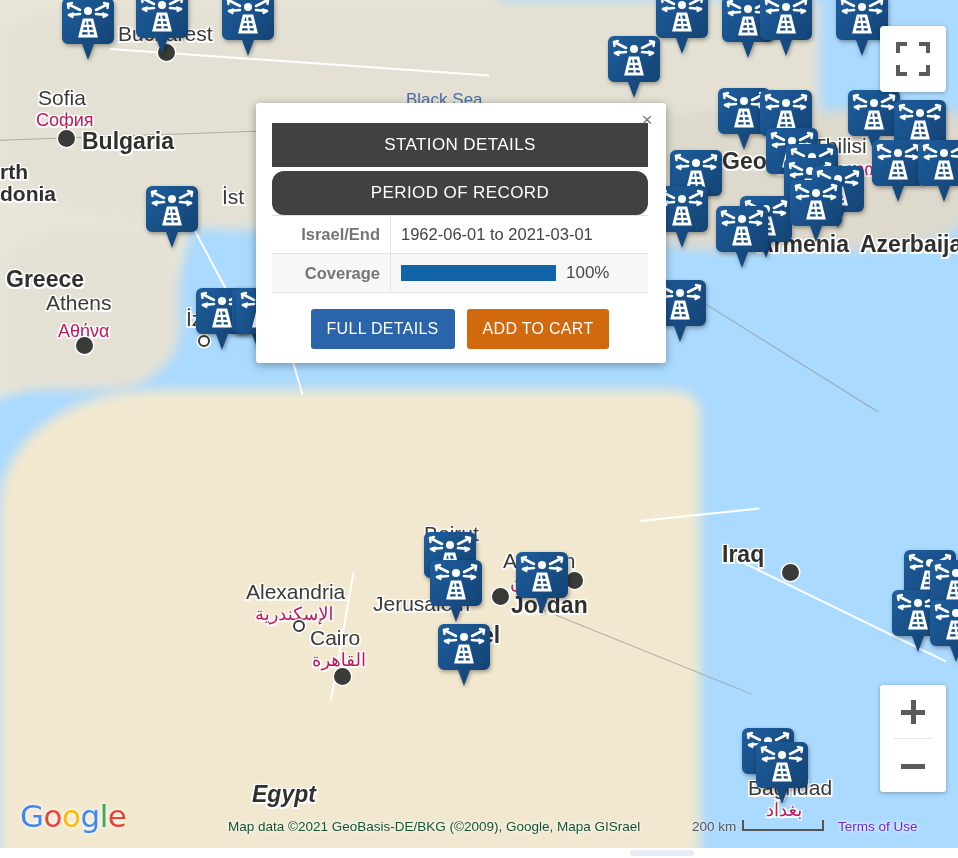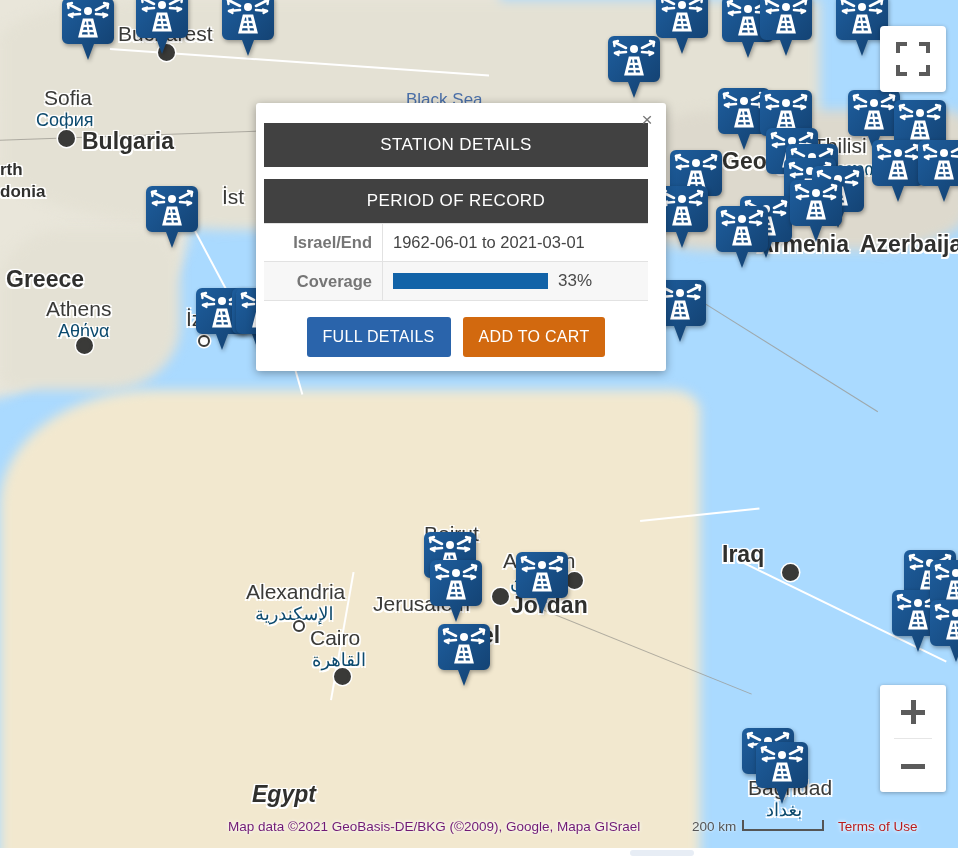--- a/index.html
+++ b/index.html
@@ -59,23 +59,23 @@
       -1.5px -1.5px 0 #fff, 1.5px -1.5px 0 #fff,
       -1.5px 1.5px 0 #fff,  1.5px 1.5px 0 #fff,
       0 0 3px #fff;
     pointer-events: none;
   }
   .lbl-country {
     font-weight: bold;
     font-size: 23px;
     color: #30302e;
   }
-  .lbl-country.sm { font-size: 17px; }
+  .lbl-country.sm { font-size: 21px; }
   .lbl-city  { font-size: 21px; color: #3a3a38; }
-  .lbl-native { font-size: 18px; color: #0c4a6e; }
+  .lbl-native { font-size: 18px; color: #be185d; }
   .lbl-water {
     font-size: 17px;
     color: #4a6fa8;
     text-shadow: none;
     font-style: normal;
   }
   .city-dot {
     position: absolute;
     width: 11px; height: 11px;
     border-radius: 50%;
@@ -150,21 +150,21 @@
   #google-logo span:nth-child(2){color:#ea4335}
   #google-logo span:nth-child(3){color:#fbbc05}
   #google-logo span:nth-child(4){color:#4285f4}
   #google-logo span:nth-child(5){color:#34a853}
   #google-logo span:nth-child(6){color:#ea4335}
 
   #map-data-text {
     position: absolute;
     left: 228px; bottom: 14px;
     font-size: 13.5px;
-    color: #701a75;
+    color: #14532d;
     white-space: nowrap;
     text-shadow: 0 0 3px rgba(255,255,255,.95), 0 0 5px rgba(255,255,255,.9);
   }
   #scale-wrap {
     position: absolute;
     left: 692px; bottom: 14px;
     display: flex;
     align-items: flex-end;
     gap: 6px;
     text-shadow: 0 0 3px rgba(255,255,255,.95);
@@ -173,21 +173,21 @@
   #scale-bar {
     width: 78px; height: 9px;
     border: 2px solid #555;
     border-top: none;
     margin-bottom: 3px;
   }
   #terms {
     position: absolute;
     left: 838px; bottom: 14px;
     font-size: 13.5px;
-    color: #b91c1c;
+    color: #6d28d9;
     pointer-events: auto;
     cursor: pointer;
     text-shadow: 0 0 3px rgba(255,255,255,.95), 0 0 5px rgba(255,255,255,.9);
   }
 
   
   #station-popup {
     position: absolute;
     left: 256px; top: 103px;
     width: 410px;
@@ -199,21 +199,21 @@
   #popup-close {
     position: absolute;
     right: 8px; top: 5px;
     width: 22px; height: 22px;
     display: flex; align-items: center; justify-content: center;
     font-size: 19px;
     color: #777;
     cursor: pointer;
     line-height: 1;
   }
-  .popup-inner { padding: 20px 18px 0 8px; }
+  .popup-inner { padding: 20px 18px 0 16px; }
   .sect-head {
     background: #414141;
     color: #ffffff;
     font-size: 17px;
     letter-spacing: .4px;
     text-align: center;
     padding: 12px 6px;
   }
   table.detail {
     width: 100%;
@@ -305,27 +305,27 @@
     <div class="road" style="left:740px;top:560px;width:230px;transform:rotate(26deg);"></div>
     <div class="road" style="left:640px;top:520px;width:120px;transform:rotate(-6deg);"></div>
     <div class="border" style="left:-10px;top:140px;width:330px;transform:rotate(-2deg);"></div>
     <div class="border" style="left:520px;top:600px;width:250px;transform:rotate(22deg);"></div>
     <div class="border" style="left:700px;top:300px;width:210px;transform:rotate(32deg);"></div>
     <div class="border" style="left:430px;top:560px;width:12px;transform:rotate(80deg);"></div>
 
     <div id="map-labels">
         <div class="lbl lbl-water" style="left: 406px; top: 90px;">Black Sea</div>
         <div class="lbl lbl-city" style="left: 118px; top: 22px;">Bucharest</div>
-        <div class="lbl lbl-city" style="left: 38px; top: 86px; margin-left: 6px;">Sofia</div>
+        <div class="lbl lbl-city" style="left: 38px; top: 86px;">Sofia</div>
         <div class="lbl lbl-native" style="left: 36px; top: 110px;">София</div>
         <div class="lbl lbl-country" style="left: 82px; top: 128px;">Bulgaria</div>
         <div class="lbl lbl-country sm" style="left: 0px; top: 160px;">rth</div>
         <div class="lbl lbl-country sm" style="left: 0px; top: 182px;">donia</div>
         <div class="lbl lbl-country" style="left: 6px; top: 266px;">Greece</div>
-        <div class="lbl lbl-city" style="left: 46px; top: 297px;">Athens</div>
+        <div class="lbl lbl-city" style="left: 46px; top: 291px;">Athens</div>
         <div class="lbl lbl-native" style="left: 58px; top: 321px;">Αθήνα</div>
         <div class="lbl lbl-city" style="left: 222px; top: 185px;">İst</div>
         <div class="lbl lbl-city" style="left: 186px; top: 307px;">İzm</div>
         <div class="lbl lbl-country" style="left: 722px; top: 148px;">Georg</div>
         <div class="lbl lbl-city" style="left: 813px; top: 134px;">Tbilisi</div>
         <div class="lbl lbl-native" style="left: 812px; top: 158px;">თბილისი</div>
         <div class="lbl lbl-country" style="left: 757px; top: 231px;">Armenia</div>
         <div class="lbl lbl-country" style="left: 860px; top: 231px;">Azerbaija</div>
         <div class="lbl lbl-city" style="left: 748px; top: 776px;">Baghdad</div>
         <div class="lbl lbl-native" style="left: 766px; top: 799px;">بغداد</div>
@@ -1286,48 +1286,49 @@
       </div>
       <div class="zoom-sep"></div>
       <div class="zoom-btn">
         <svg width="30" height="30" viewBox="0 0 30 30">
           <rect x="3" y="13" width="24" height="5" fill="#5b5b5b"></rect>
         </svg>
       </div>
     </div>
 
     <div id="attrib"></div>
+    <div id="google-logo"><span>G</span><span>o</span><span>o</span><span>g</span><span>l</span><span>e</span></div>
     <div id="map-data-text">Map data ©2021 GeoBasis-DE/BKG (©2009), Google, Mapa GISrael</div>
     <div id="scale-wrap">
       <div id="scale-label">200 km</div>
       <div id="scale-bar"></div>
     </div>
     <div id="terms">Terms of Use</div>
 
     <div id="station-popup">
       <div id="popup-close">×</div>
       <div class="popup-inner">
 
         <div class="sect-head">STATION DETAILS</div>
 
-        <div class="sect-head" style="margin-top:12px;">PERIOD OF RECORD</div>
+        <div class="sect-head" style="margin-top:4px;border-radius:12px;">PERIOD OF RECORD</div>
         <table class="detail">
           <tbody>
               <tr>
             <td class="k">Israel/End</td>
             <td class="v">1962-06-01 to 2021-03-01</td>
           </tr>
           <tr class="alt">
             <td class="k">Coverage</td>
             <td class="v">
               <div class="cov-cell">
                 <div class="cov-track">
                   <div class="cov-fill" id="cov-fill" style="width: 100%;"></div>
                 </div>
-                <div class="cov-pct">33%</div>
+                <div class="cov-pct">100%</div>
               </div>
             </td>
           </tr>
         </tbody>
           </table>
 
         <div id="popup-actions">
           <button class="pbtn" id="full-details-btn">FULL DETAILS</button>
           <button class="pbtn" id="add-to-cart-btn">ADD TO CART</button>
         </div>

